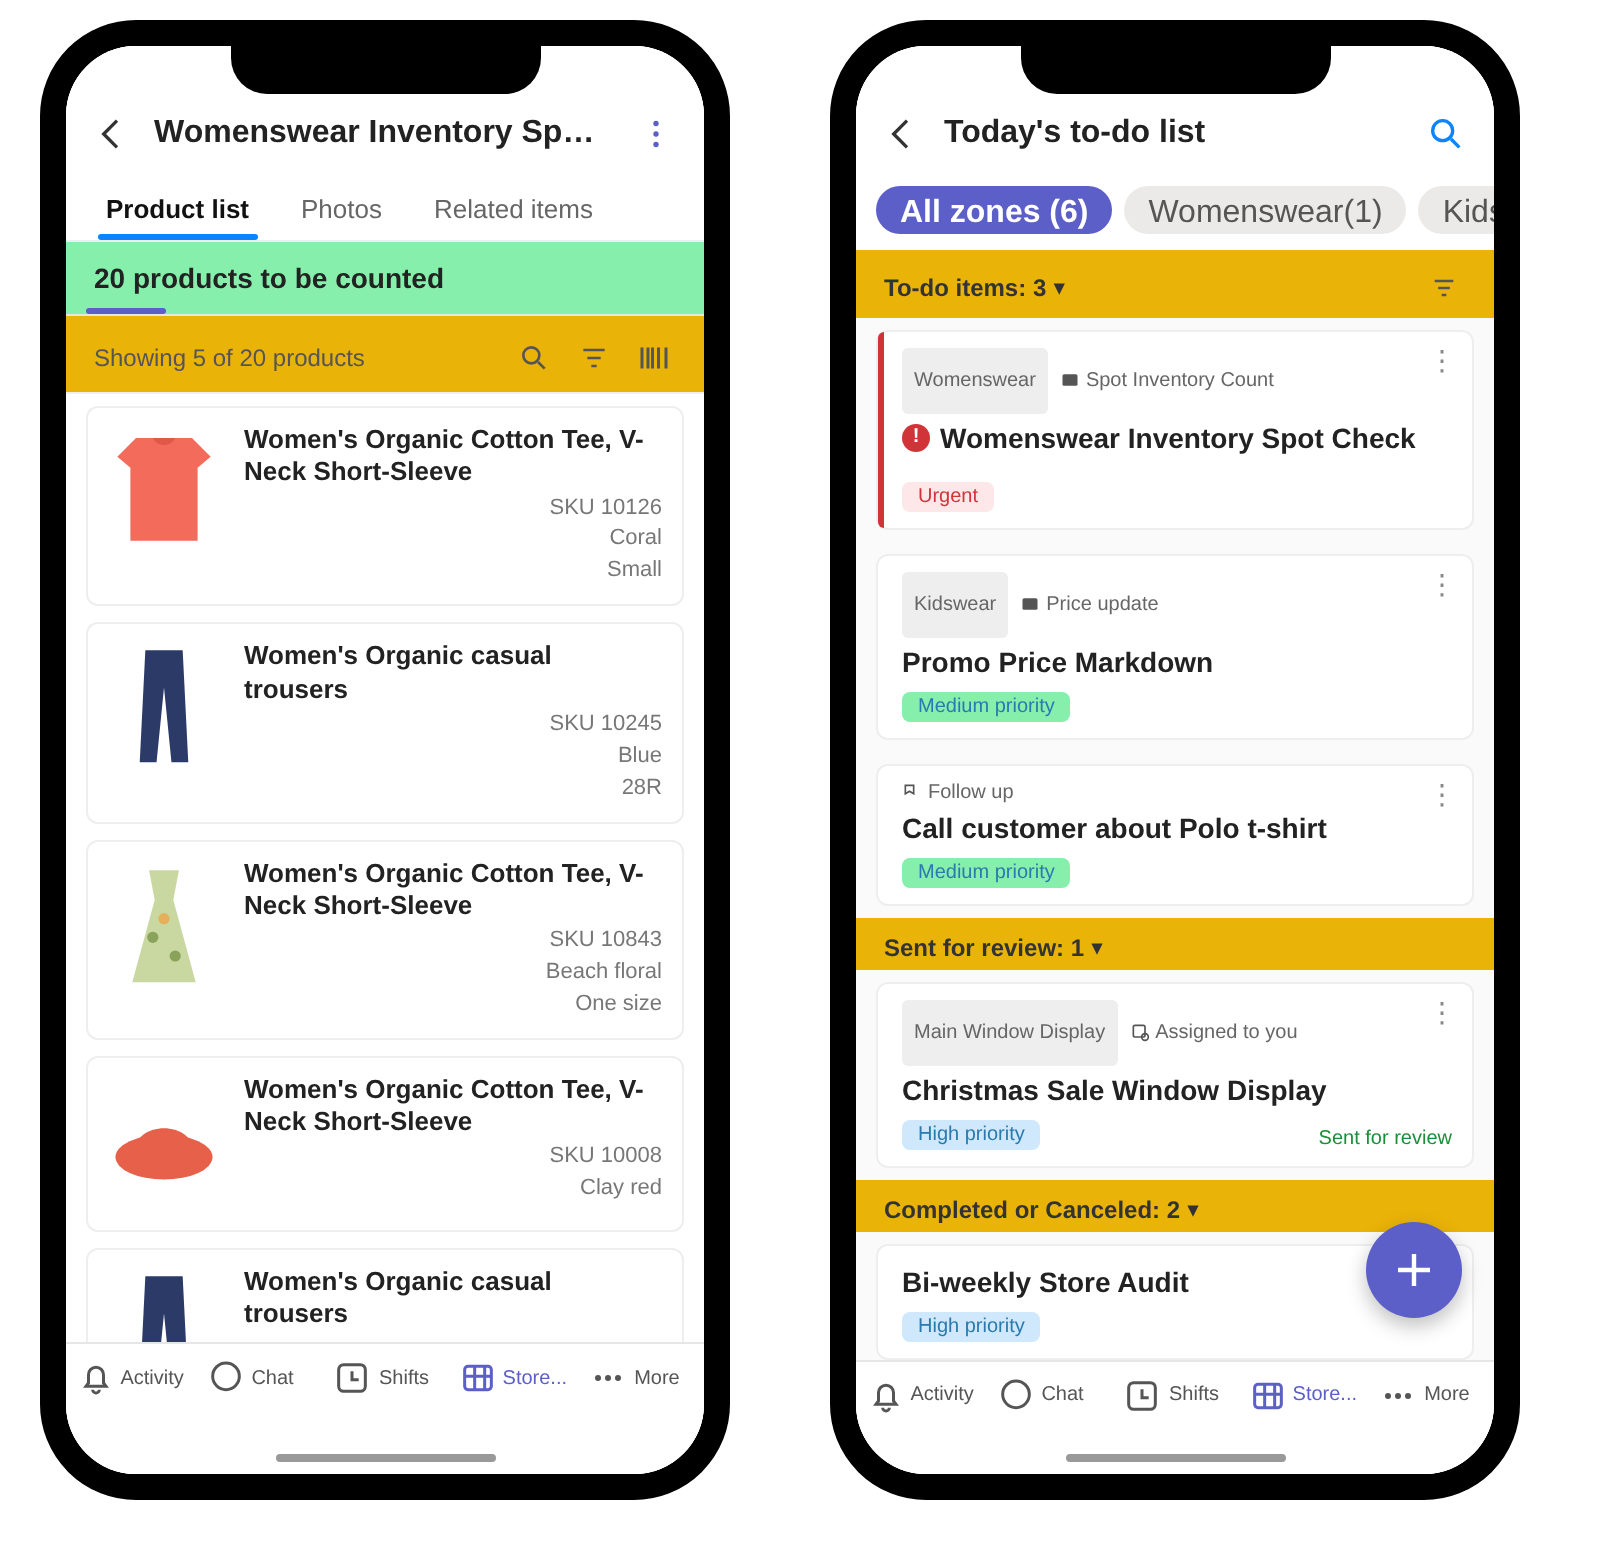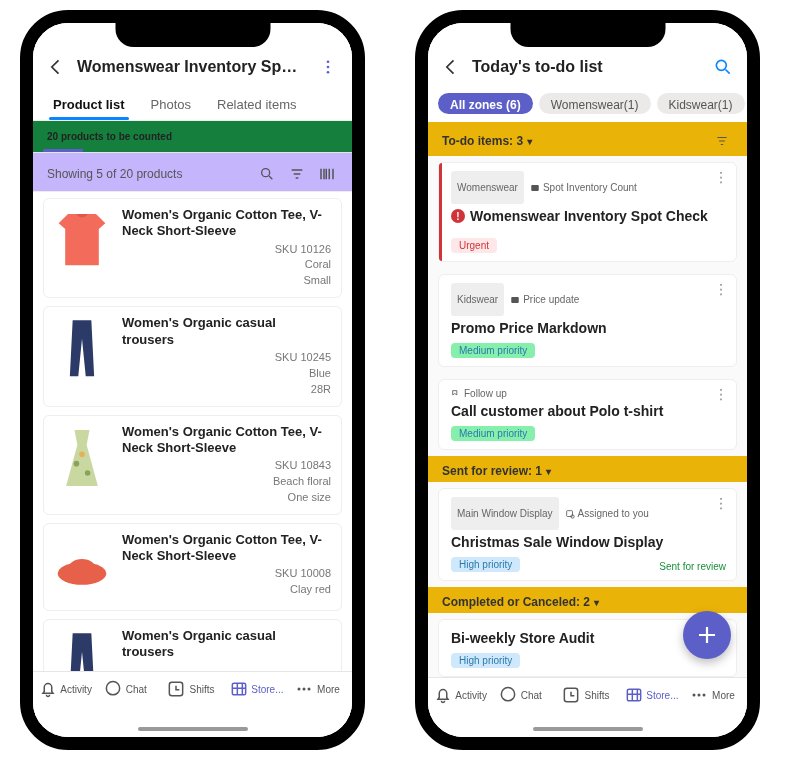--- a/index.html
+++ b/index.html
@@ -11,41 +11,41 @@
   .header { padding: 32px 12px 8px 12px; background:#fff; display:flex; align-items:center; gap:10px; }
   .back { width:22px; height:22px; display:flex; align-items:center; justify-content:center; color:#333; }
   .title { font-size:16px; font-weight:600; color:#222; flex:1; white-space:nowrap; overflow:hidden; text-overflow:ellipsis; }
   .menu-dots, .search-ico { width:24px; height:24px; display:flex; align-items:center; justify-content:center; color:#5b5fc7; }
   
   .tabs { display:flex; gap:18px; padding: 4px 16px 0; background:#fff; border-bottom:1px solid #eee; font-size:13px;}
   .tab { padding: 6px 4px 8px; color:#666; position:relative; }
   .tab.active { color:#111; font-weight:600; }
   .tab.active::after { content:""; position:absolute; bottom:0; left:0; right:0; height:3px; background:#0a84ff; border-radius:2px; }
   
-  .sectionbar { background:#15803d; padding: 10px 14px 10px 14px; font-size:10px; font-weight:600; color:#222; border-bottom:1px solid #e6e6e6; position:relative; }
+  .sectionbar { background:#86efac; padding: 10px 14px 10px 14px; font-size:14px; font-weight:600; color:#222; border-bottom:1px solid #e6e6e6; position:relative; }
   .sectionbar .progress { position:absolute; left:10px; bottom:0; height:3px; width:40px; background:#5b5fc7; border-radius:2px; }
-  .showing-row { display:flex; align-items:center; padding:10px 14px 6px; background:#c4b5fd; font-size:12px; color:#555; border-bottom:1px solid #eee;}
+  .showing-row { display:flex; align-items:center; padding:10px 14px 6px; background:#eab308; font-size:12px; color:#555; border-bottom:1px solid #eee;}
   .showing-row .sp { flex:1; }
   .toolicon { width:22px; height:22px; display:flex; align-items:center; justify-content:center; color:#555; margin-left:8px; }
   
   .scroll { flex:1; overflow:hidden; background:#fff; padding: 6px 10px 0;}
   .card { border:1px solid #eee; border-radius:6px; margin-bottom:8px; padding:8px 10px; display:flex; gap:12px; }
   .thumb { width:56px; height:70px; display:flex; align-items:center; justify-content:center; }
   .info { flex:1; }
   .pname { font-size:13px; font-weight:600; color:#222; line-height:1.25; margin-bottom:2px;}
   .meta { font-size:11px; color:#777; line-height:1.45;text-align:right; }
   
   .bottomnav { height:66px; border-top:1px solid #e6e6e6; background:#fff; display:flex; align-items:flex-start; justify-content:space-around; padding-top:6px; position:relative;}
   .navitem { display:flex; flex-direction:row; align-items:center; gap:2px; color:#555; font-size:10px; width:54px;}
   .navitem.active { color:#5b5fc7; }
   .navicon { width:22px; height:22px; display:flex; align-items:center; justify-content:center; }
   .homebar { position:absolute; bottom:6px; left:50%; transform:translateX(-50%); width:110px; height:4px; background:#999; border-radius:3px;}
   
   .chips { display:flex; gap:6px; padding:6px 10px 8px; background:#fff; overflow:hidden;}
-  .chip { padding:5px 12px; border-radius:16px; font-size:12px; white-space:nowrap; background:#eceae8; color:#555;}
+  .chip { padding:5px 12px; border-radius:16px; font-size:16px; white-space:nowrap; background:#eceae8; color:#555;}
   .chip.active { background:#5b5fc7; color:#fff; font-weight:600; }
   .grouphdr { display:flex; align-items:center; padding:8px 14px 4px; background:#eab308; font-size:12px; font-weight:600; color:#333;}
   .chev { margin-left:4px; font-size:10px;}
   .ghsp { flex:1; }
   .task { background:#fff; border:1px solid #eee; border-radius:6px; margin:6px 10px; padding:8px 10px 8px 12px; position:relative;}
   .task.urgent::before { content:""; position:absolute; left:0; top:0; bottom:0; width:3px; background:#d13438; border-radius:4px 0 0 4px;}
   .tags { display:flex; gap:6px; align-items:center; font-size:10px; color:#666; margin-bottom:4px;}
   .tag { background:#eee; padding:11px 6px; border-radius:3px; }
   .tagplain { display:flex; align-items:center; gap:3px;}
   .task h4 { font-size:14px; font-weight:600; color:#222; margin:2px 0 4px; display:flex; align-items:center; gap:5px;}

